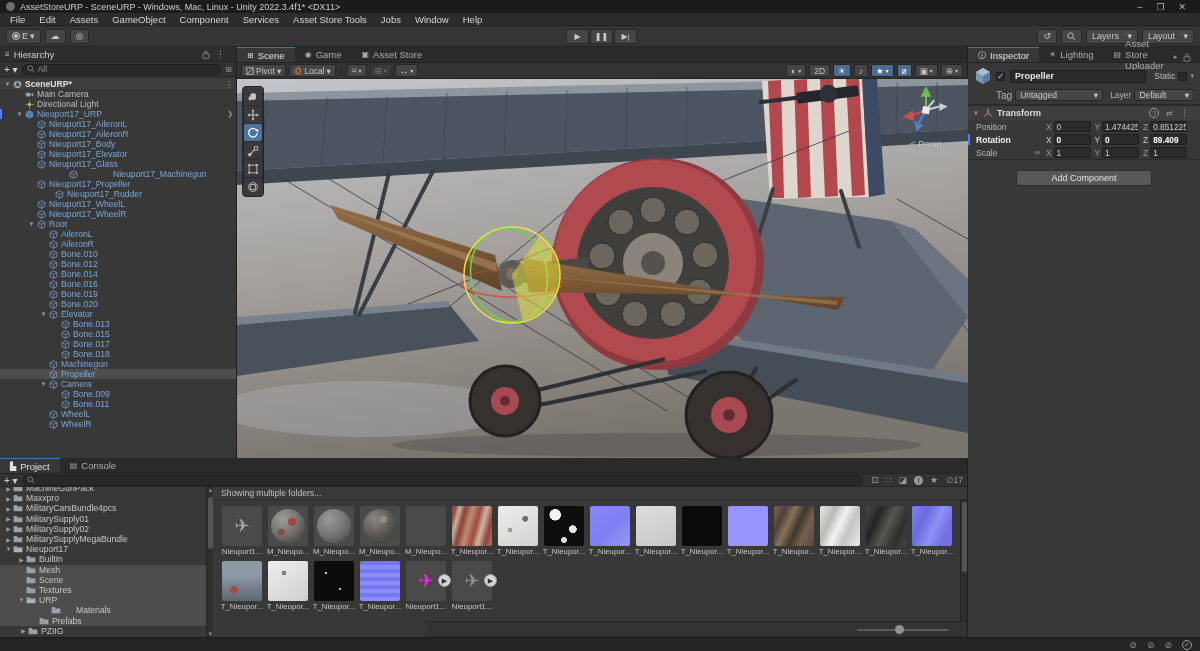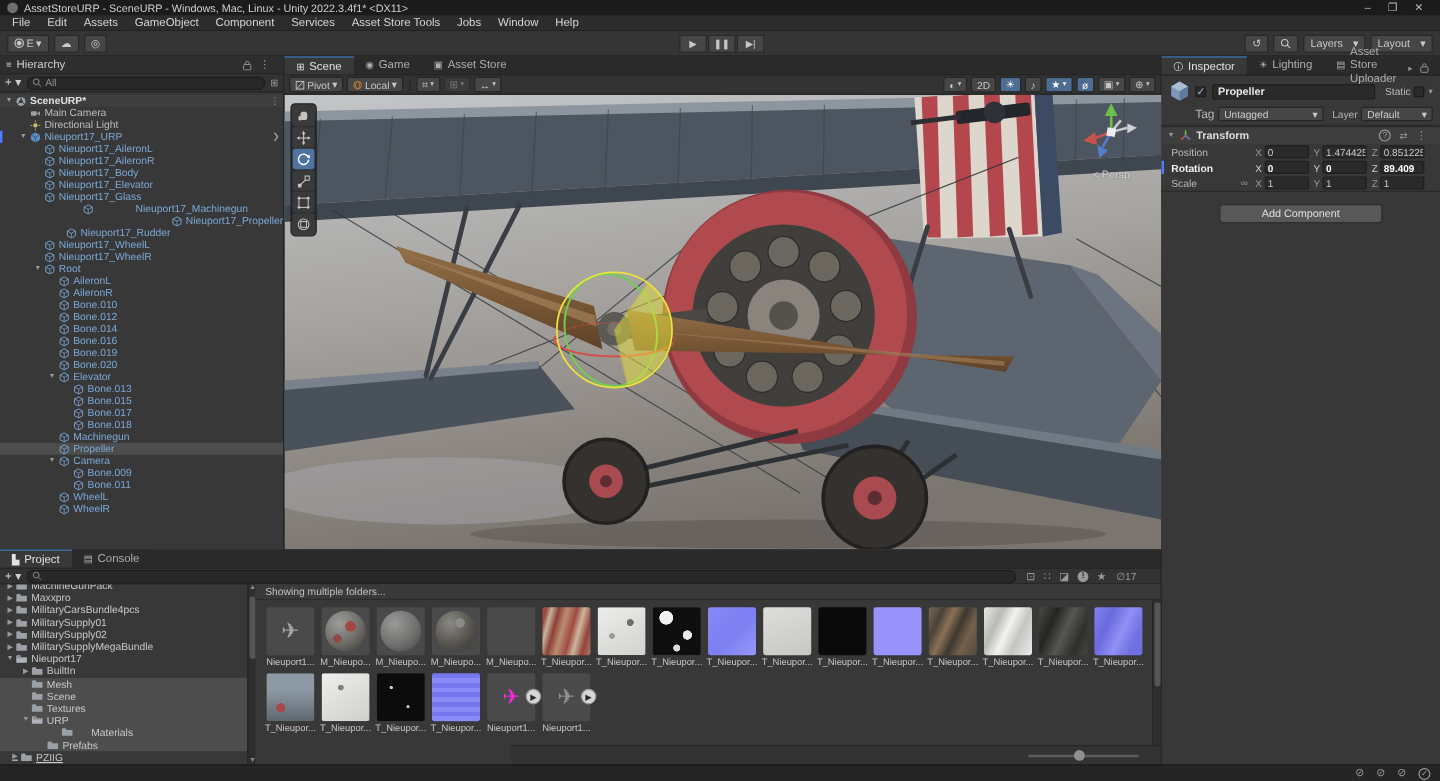--- a/index.html
+++ b/index.html
@@ -328,21 +328,21 @@
           <span class="lbl b">Nieuport17_Glass</span>
         </div>
         <div class="h-row" style="padding-left: 27px; gap: 32px;">
           <span class="exp"></span>
           <svg class="h-ic" viewBox="0 0 12 12">
             <path d="M6 1 L10.5 3.4 V8.6 L6 11 L1.5 8.6 V3.4 Z" fill="none" stroke="#7ca8d8" stroke-width="1"></path>
             <path d="M1.5 3.4 L6 5.8 L10.5 3.4 M6 5.8 V11" fill="none" stroke="#7ca8d8" stroke-width="0.8"></path>
           </svg>
           <span class="lbl b">Nieuport17_Machinegun</span>
         </div>
-        <div class="h-row" style="padding-left: 27px; justify-content: flex-end;">
+        <div class="h-row" style="padding-left: 27px;">
           <span class="exp"></span>
           <svg class="h-ic" viewBox="0 0 12 12">
             <path d="M6 1 L10.5 3.4 V8.6 L6 11 L1.5 8.6 V3.4 Z" fill="none" stroke="#7ca8d8" stroke-width="1"></path>
             <path d="M1.5 3.4 L6 5.8 L10.5 3.4 M6 5.8 V11" fill="none" stroke="#7ca8d8" stroke-width="0.8"></path>
           </svg>
           <span class="lbl b">Nieuport17_Propeller</span>
         </div>
         <div class="h-row" style="padding-left: 45px;">
           <span class="exp"></span>
           <svg class="h-ic" viewBox="0 0 12 12">
@@ -936,21 +936,21 @@
             <line x1="6.3" y1="6.3" x2="9" y2="9" stroke="#8f8f8f"></line>
           </svg>
       </div>
       <div class="p-icons" id="p-hdricons">
           <span>⊡</span>
           <span>∷</span>
           <span>◪</span>
           <span style="width: 9px; height: 9px; border-radius: 50%; background: rgb(154, 154, 154); color: rgb(42, 42, 42); font-size: 7px; display: flex; align-items: center; justify-content: center; font-weight: bold;">!</span>
           <span>★</span>
         </div>
-      <span style="color:#9a9a9a;font-size:8.5px;margin-right:16px;"><span>∅</span><span>17</span></span>
+      <span style="color:#9a9a9a;font-size:8.5px;margin-right:0;"><span>∅</span><span>17</span></span>
     </div>
     <div id="p-tree">
         <div class="p-row" style="padding-left: 4px; margin-top: -4px;">
           <span class="exp">▶</span>
           <svg class="foldic" viewBox="0 0 12 10">
             <path d="M0.5 2 L0.5 9 L11.5 9 L11.5 3 L5.5 3 L4.5 1.2 L1.5 1.2 Z" fill="#9ba1a6"></path>
           </svg>
           <span>MachineGunPack</span>
         </div>
         <div class="p-row" style="padding-left: 4px;">
@@ -1039,21 +1039,21 @@
           </svg>
           <span>Materials</span>
         </div>
         <div class="p-row sel" style="padding-left: 30px;">
           <span class="exp"></span>
           <svg class="foldic" viewBox="0 0 12 10">
             <path d="M0.5 2 L0.5 9 L11.5 9 L11.5 3 L5.5 3 L4.5 1.2 L1.5 1.2 Z" fill="#9ba1a6"></path>
           </svg>
           <span>Prefabs</span>
         </div>
-        <div class="p-row" style="padding-left: 8px; text-decoration: underline;">
+        <div class="p-row" style="padding-left: 19px;">
           <span class="exp">▶</span>
           <svg class="foldic" viewBox="0 0 12 10">
             <path d="M0.5 2 L0.5 9 L11.5 9 L11.5 3 L5.5 3 L4.5 1.2 L1.5 1.2 Z" fill="#9ba1a6"></path>
           </svg>
           <span>PZIIG</span>
         </div>
         <div class="p-row" style="padding-left: 4px;">
           <svg class="foldic" viewBox="0 0 12 10">
             <path d="M0.5 2 L0.5 9 L11.5 9 L11.5 3 L5.5 3 L4.5 1.2 L1.5 1.2 Z" fill="#9ba1a6"></path>
           </svg>

